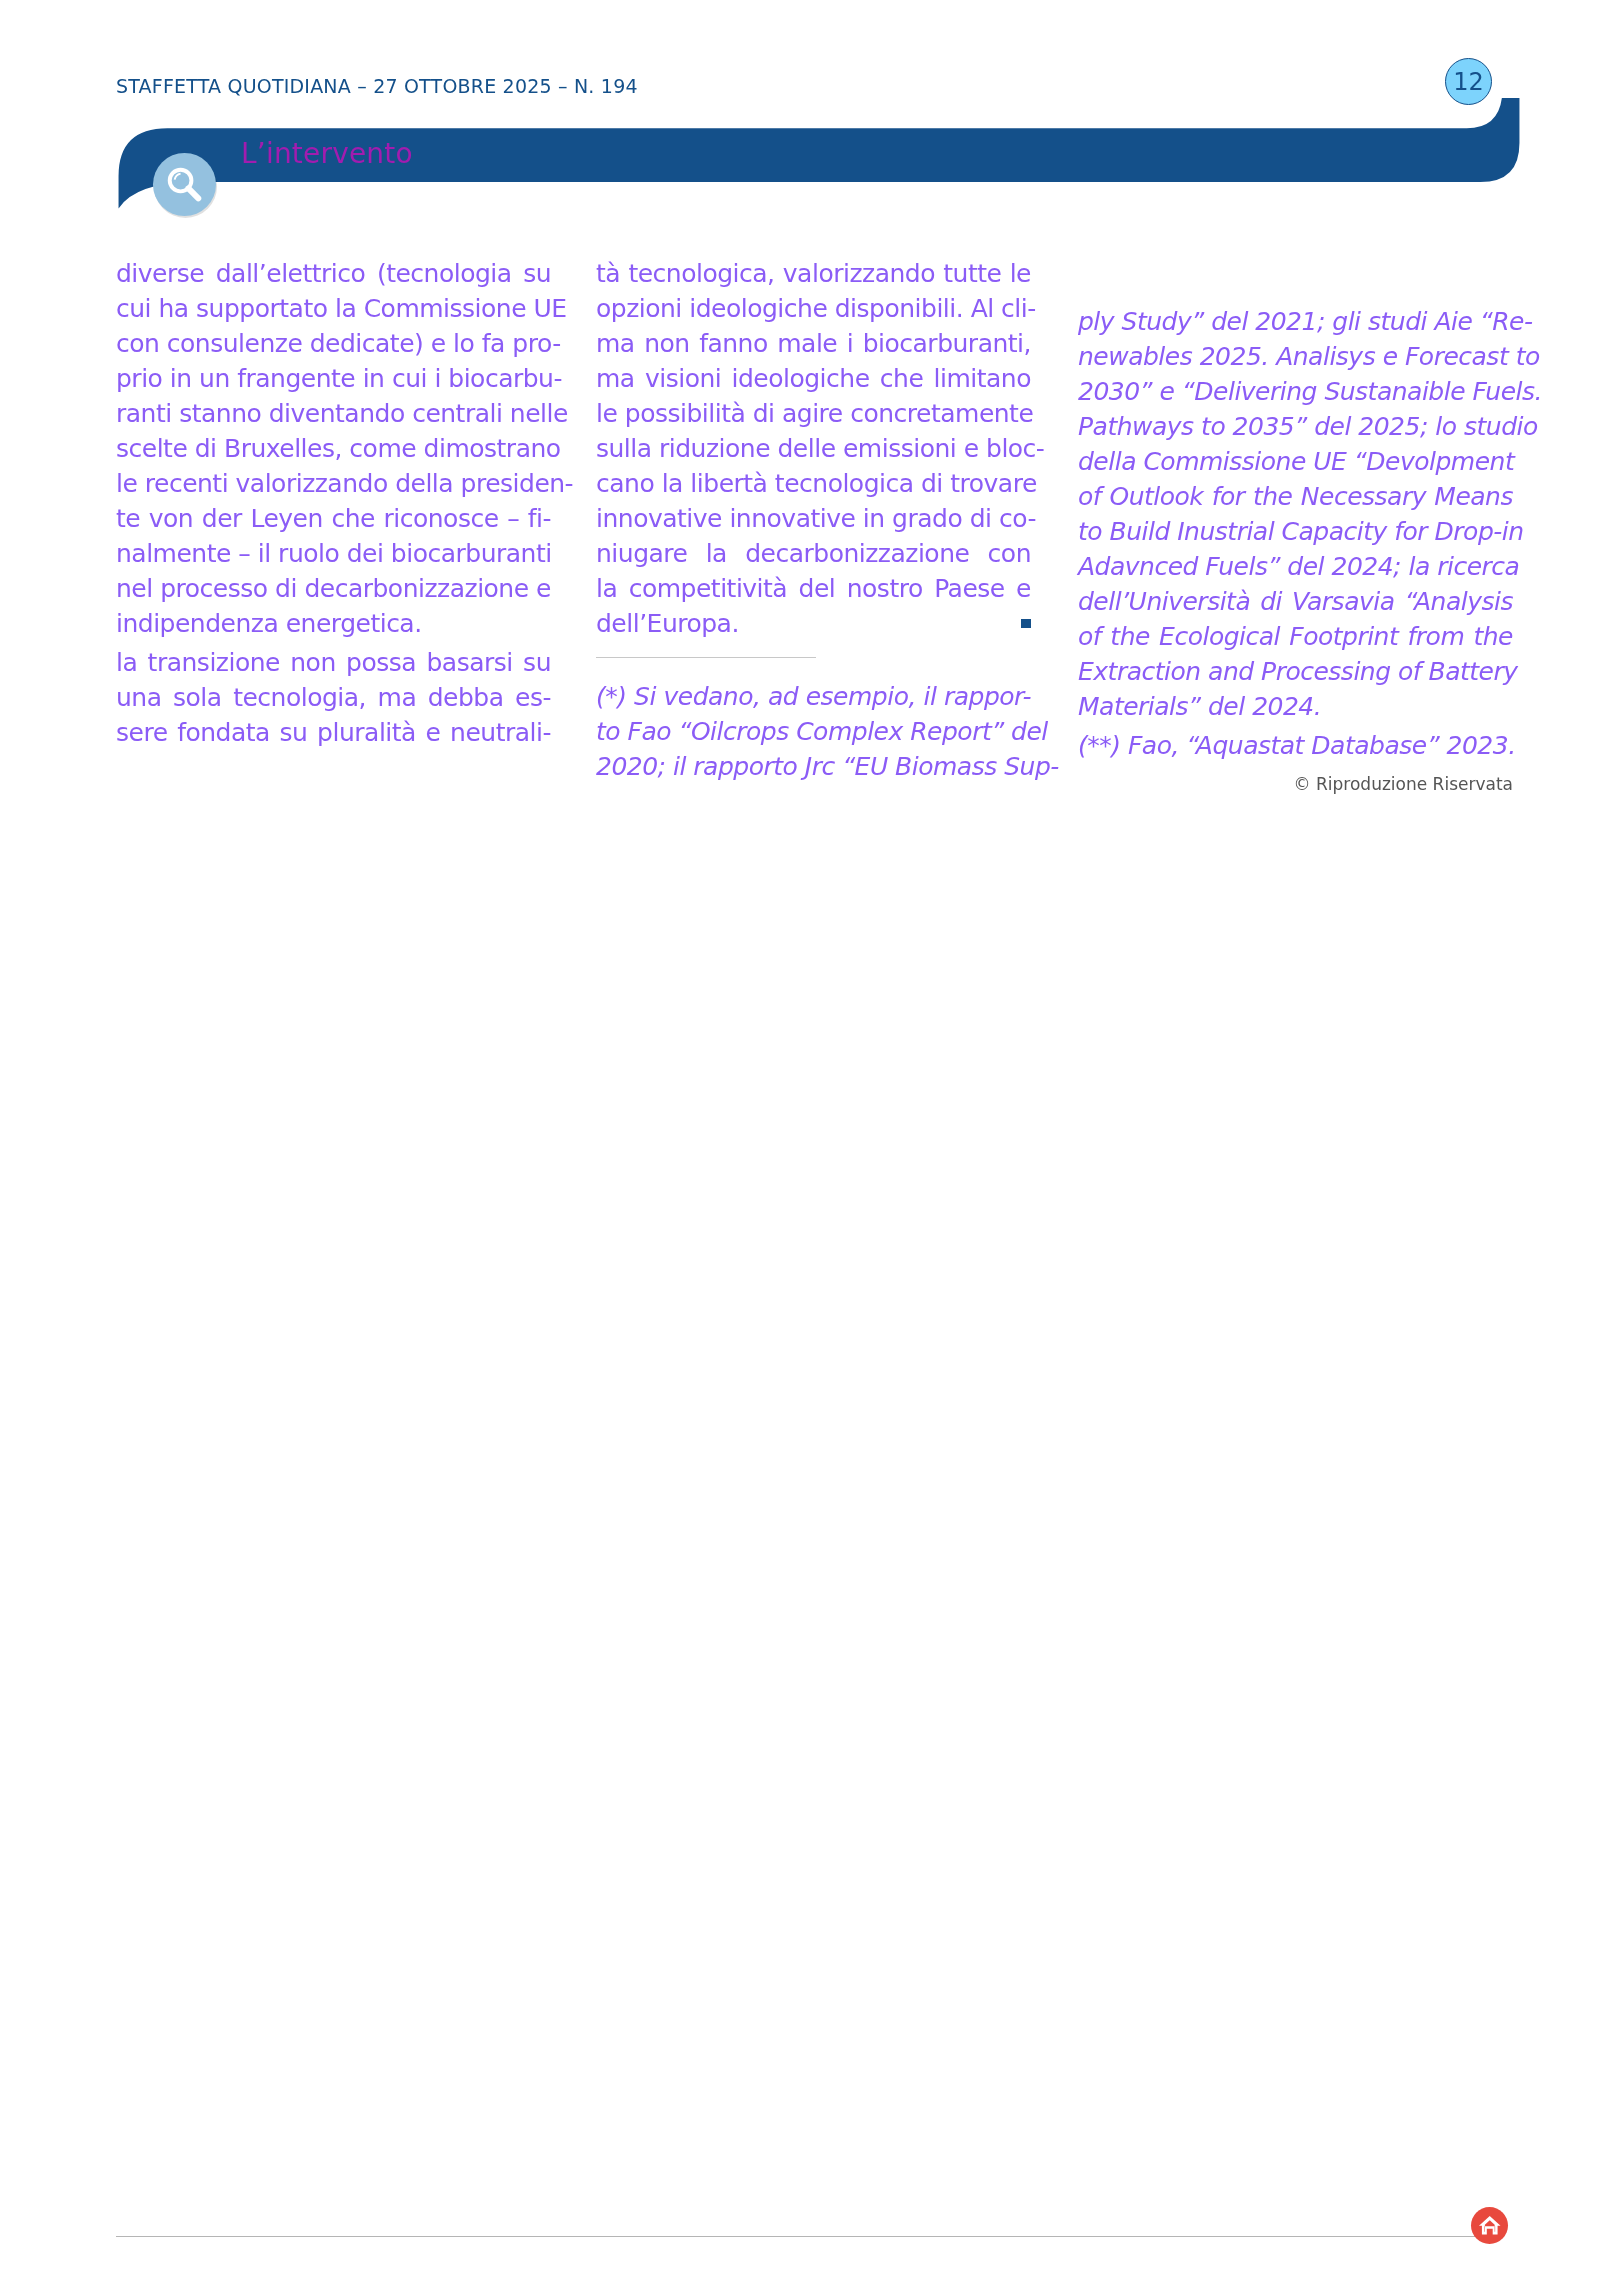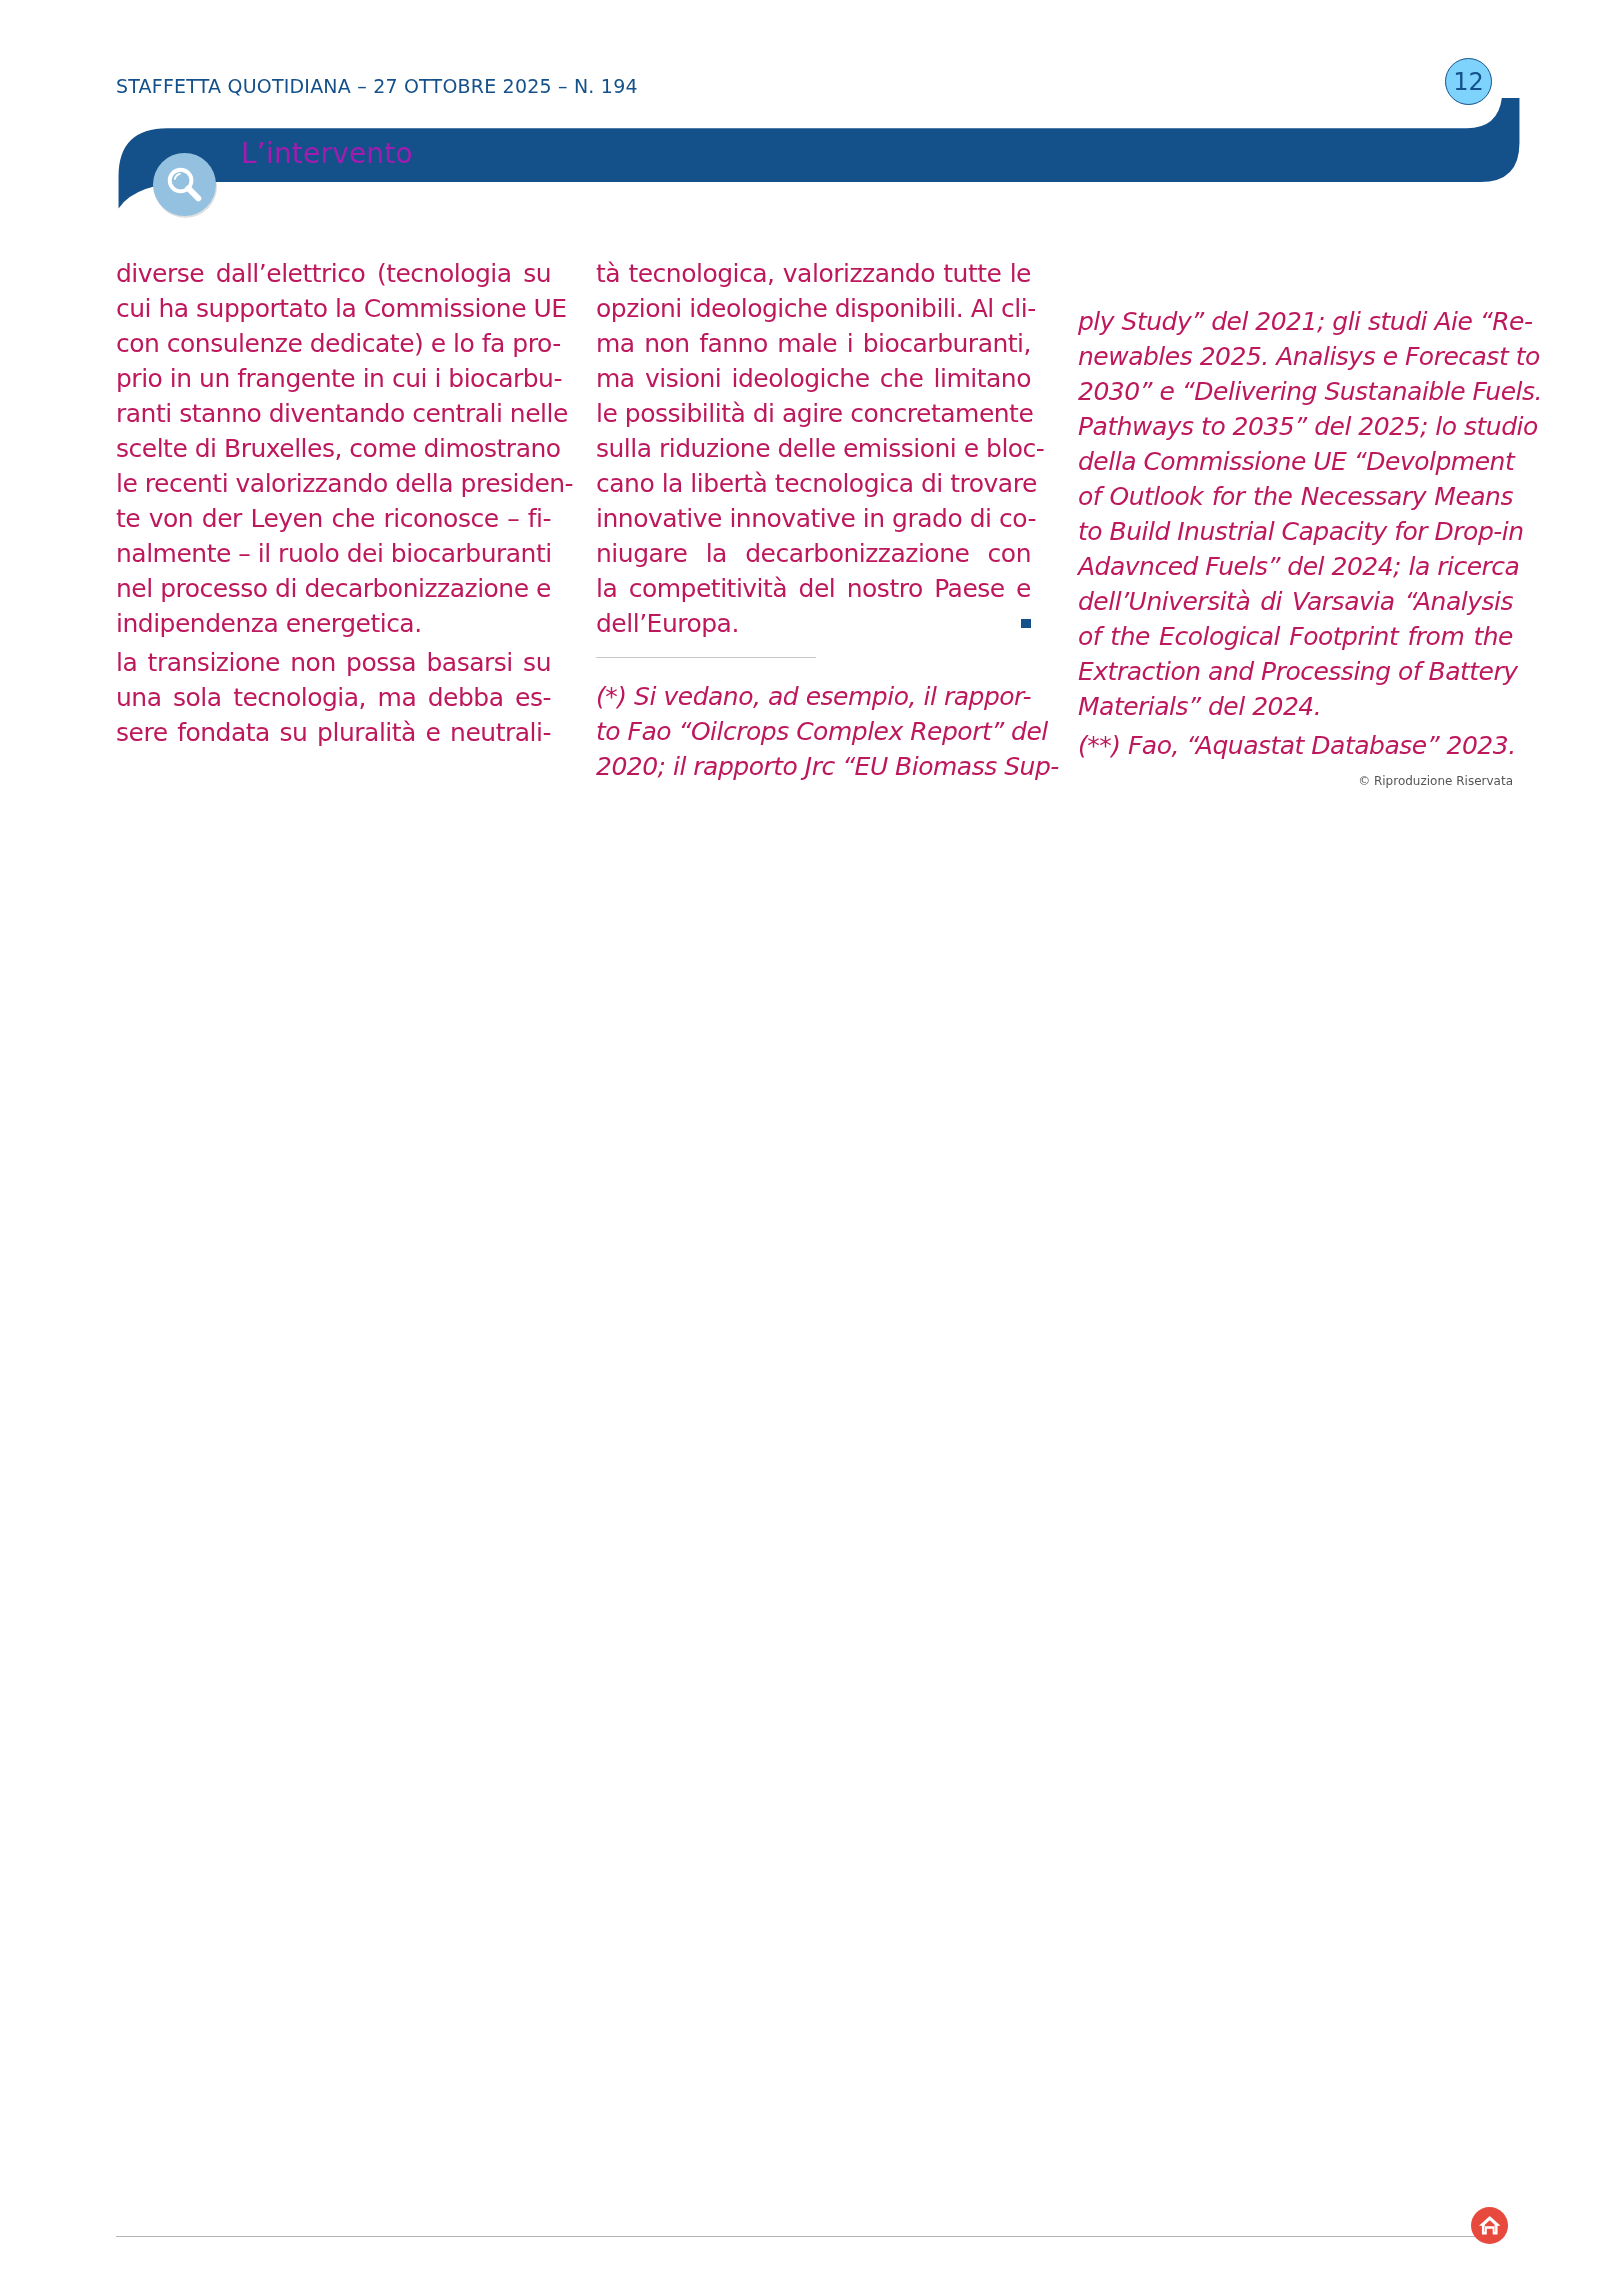--- a/index.html
+++ b/index.html
@@ -10,32 +10,32 @@
   .page-num { position: absolute; left: 1445px; top: 58px; width: 47px; height: 47px;
          border: 1.5px solid #14508a; border-radius: 50%; box-sizing: border-box;
          display: flex; align-items: center; justify-content: center;
          color: #14508a; font-size: 24px; background: #7dd3fc; }
   .banner-wrap { position: absolute; left: 116px; top: 98px; width: 1406px; height: 127px; }
   .banner-wrap svg { position: absolute; left: 0; top: 0; }
   .section-title { position: absolute; left: 241px; top: 137px; color: #a21caf;
          font-size: 28px; font-family: "DejaVu Sans", sans-serif; letter-spacing: 0.2px; }
   .search-icon { position: absolute; left: 151px; top: 150px; width: 69px; height: 69px; }
   .col { position: absolute; top: 256px; width: 435px; font-size: 25px; line-height: 35px;
-         text-align: justify; font-family: "DejaVu Sans", sans-serif; color: #be185d; letter-spacing: -0.5px; }
+         text-align: justify; font-family: "DejaVu Sans", sans-serif; color: #8b5cf6; letter-spacing: -0.5px; }
   .col .line { display: block; text-align: justify; text-align-last: justify; white-space: nowrap; }
   .col .line.last { text-align-last: left; }
   .col1 { left: 116px; }
   .col2 { left: 596px; }
   .col3 { left: 1078px; margin-top: 48px; }
   .indent { padding-left: 41px; }
   .italic { font-style: italic; }
   .end-mark { display: inline-block; width: 9.8px; height: 9.8px; background: #14508a; }
   .fn-rule { width: 220px; height: 0; border-top: 1.5px solid #c8c8c8; margin: 15.7px 0 21.6px 0; }
   .copyright { position: absolute; left: 1078px; width: 435px; top: 774px; text-align: right;
-         font-size: 12px; color: #555; font-family: "DejaVu Sans", sans-serif; }
+         font-size: 17px; color: #555; font-family: "DejaVu Sans", sans-serif; }
   .footer-rule { position: absolute; left: 116px; top: 2236px; width: 1369px; height: 0;
          border-top: 1.5px solid #b5b5b5; }
   .home-btn { position: absolute; left: 1471px; top: 2207px; width: 37px; height: 37px;
          border-radius: 50%; background: #e8493d; display: flex; align-items: center; justify-content: center; cursor: pointer; }
 </style>
 </head>
 <body>
 
 <div class="running-head">STAFFETTA QUOTIDIANA – 27 OTTOBRE 2025 – N. 194</div>
 

